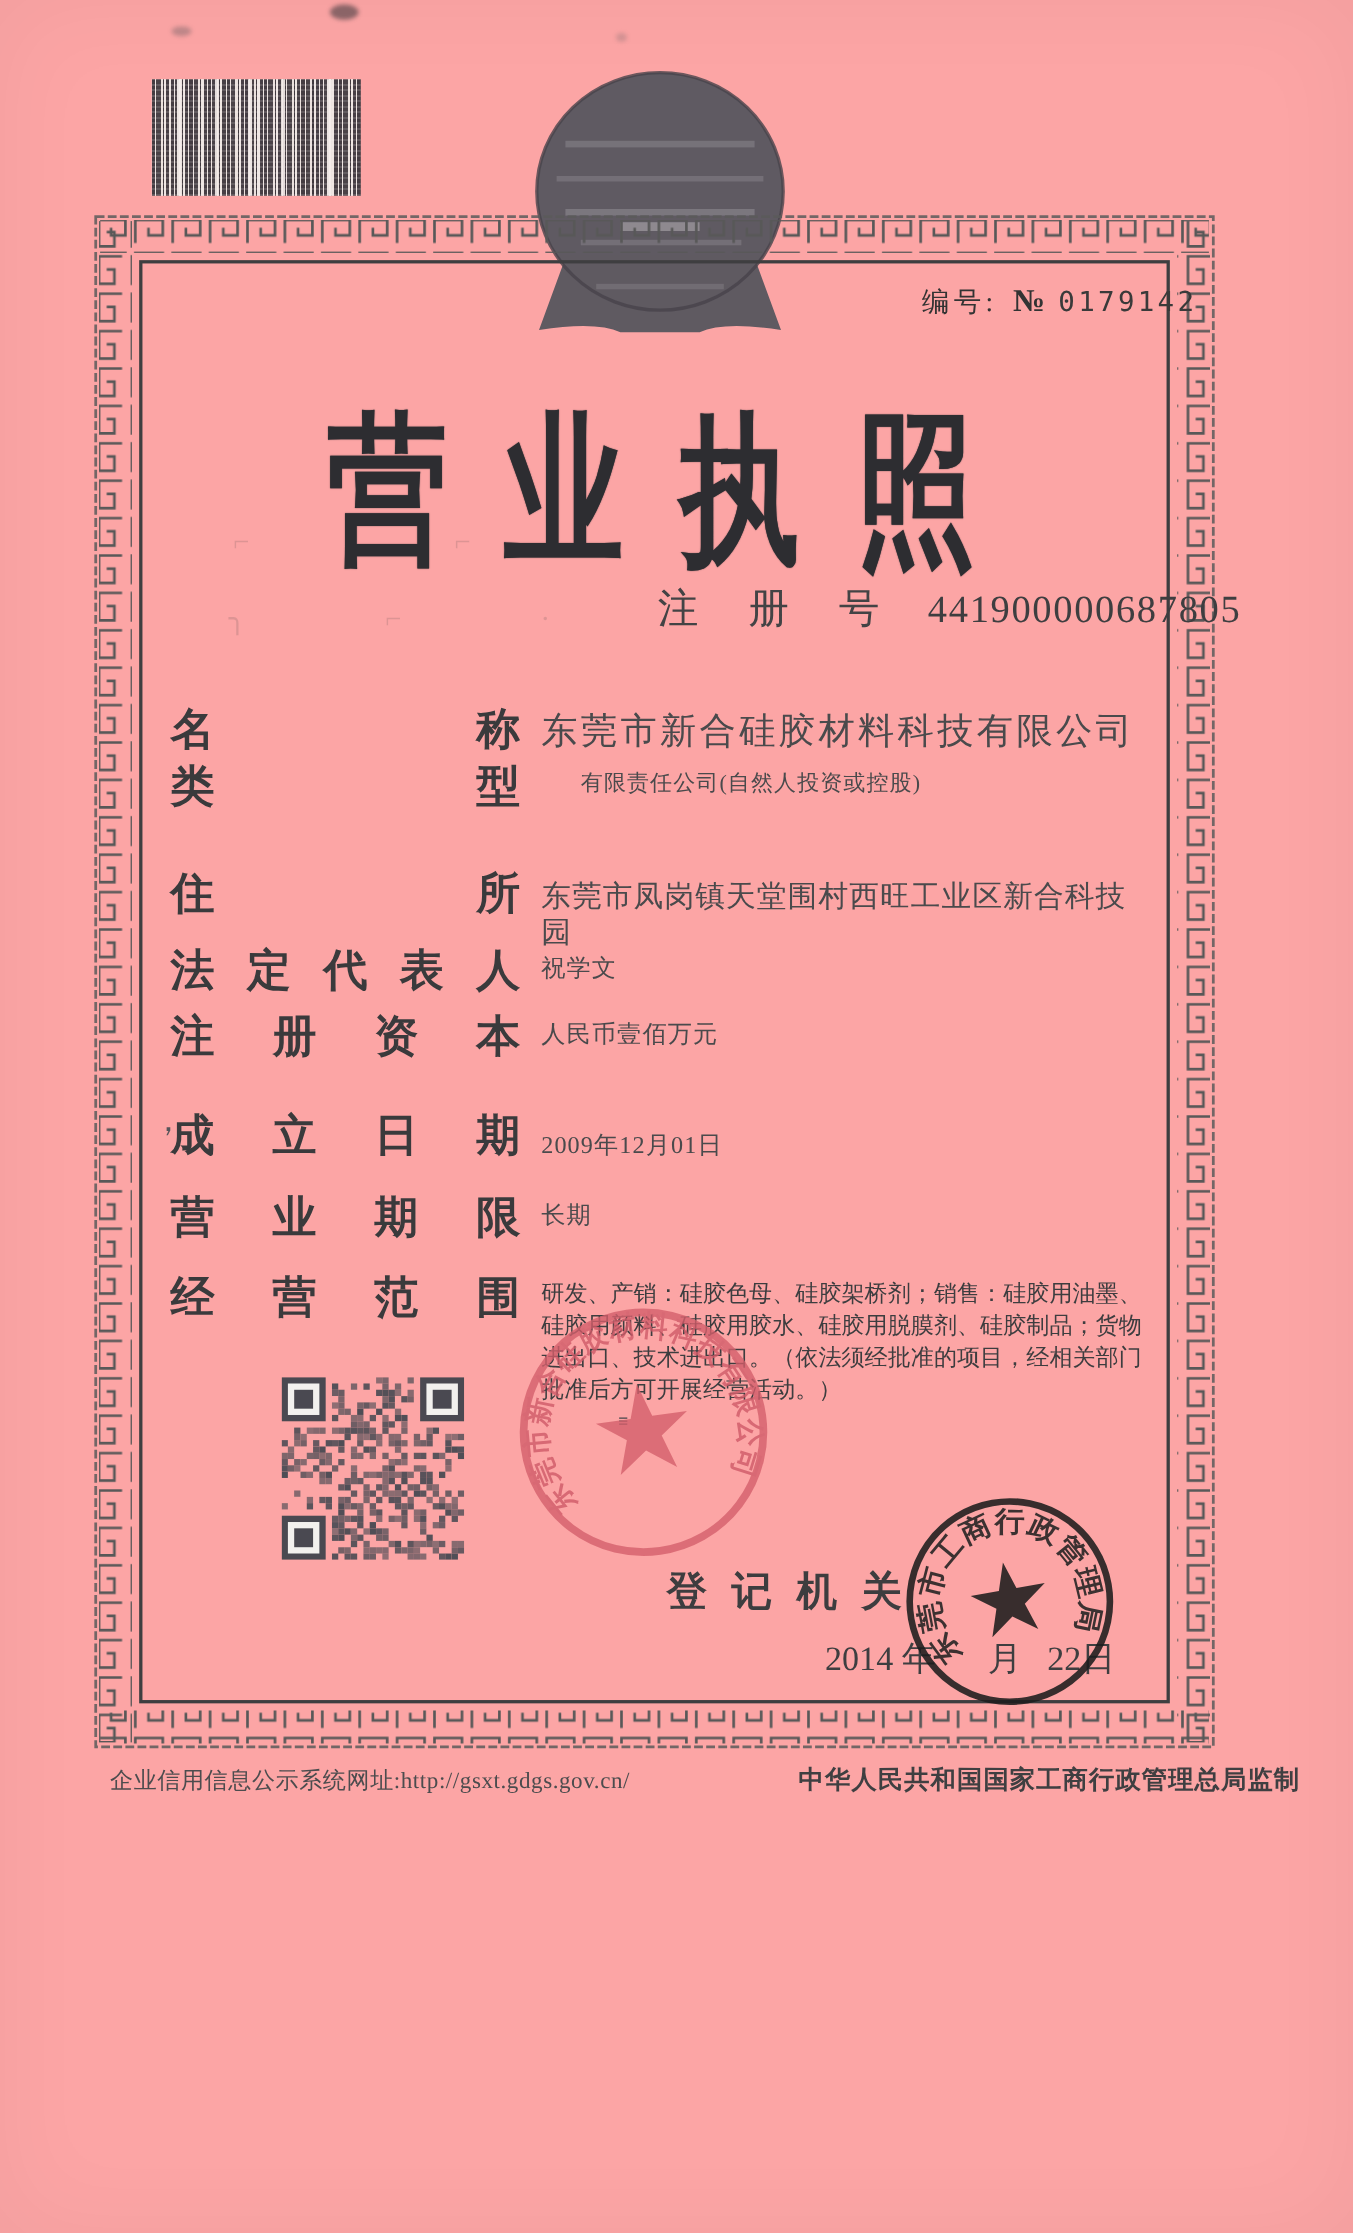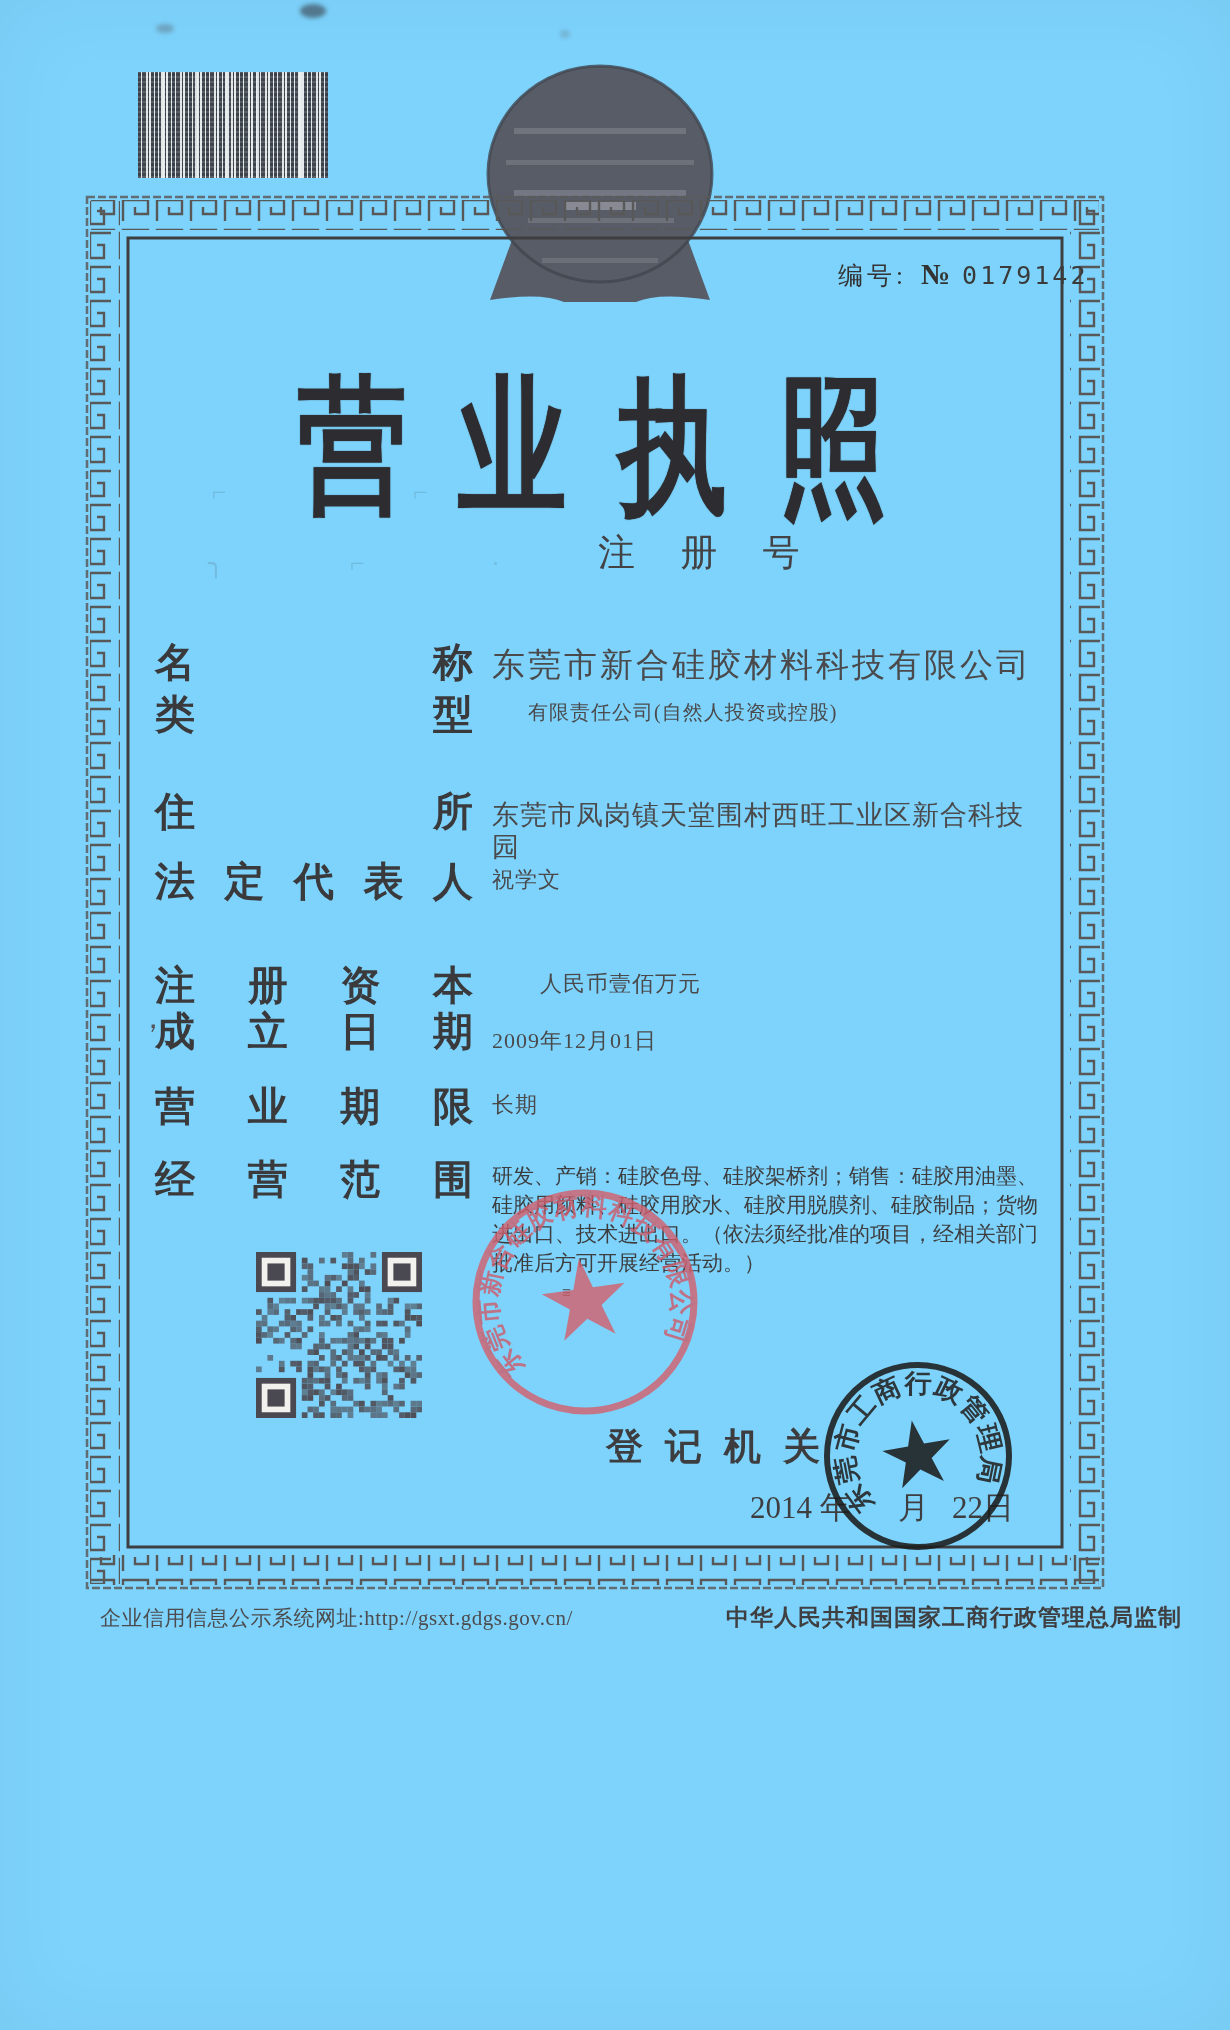--- a/index.html
+++ b/index.html
@@ -1,16 +1,16 @@
 <!DOCTYPE html>
 <html><head>
 <meta charset="utf-8">
 <style>
   html,body{margin:0;padding:0;background:#e9e8e5;}
-  .page{position:relative;width:1230px;height:2030px;background:#7dd3fc;overflow:hidden;
+  .page{position:relative;width:1230px;height:2030px;background:#fca5a5;overflow:hidden;
         font-family:"Liberation Serif","DejaVu Serif",serif;box-shadow:inset 0 0 90px rgba(0,0,0,0.045);}
   .abs{position:absolute;}
   
   .barcode{left:138px;top:72px;width:190px;height:106px;opacity:.92;
     background-image:
       linear-gradient(90deg, rgba(244,243,240,0) 0 12%, rgba(244,243,240,.95) 12% 13.8%, rgba(244,243,240,0) 13.8% 30%, rgba(244,243,240,.9) 30% 31.6%, rgba(244,243,240,0) 31.6% 46%, rgba(244,243,240,.95) 46% 47.8%, rgba(244,243,240,0) 47.8% 62%, rgba(244,243,240,.9) 62% 63.6%, rgba(244,243,240,0) 63.6% 84%, rgba(244,243,240,.95) 84% 86.4%, rgba(244,243,240,0) 86.4% 100%),
       repeating-linear-gradient(0deg, rgba(255,255,255,.14) 0 2px, rgba(255,255,255,0) 2px 5px),
       repeating-linear-gradient(90deg, #35343a 0 3px, #ebe8e5 3px 4px, #3b3a40 4px 8px, #e9e6e2 8px 10px, #302f35 10px 11px, #edebe8 11px 13px, #38373d 13px 16px, #eae8e4 16px 17px);}
   
   .row{position:absolute;left:155px;width:893px;display:flex;align-items:flex-start;}
@@ -76,39 +76,40 @@
 
   <div class="abs" style="left:298px;top:348px;font-size:118px;font-weight:900;letter-spacing:56px;color:#2d2d31;
               transform:scaleY(1.25) scaleX(0.92);transform-origin:top left;white-space:nowrap;
               text-shadow:0 0 1px #2d2d31;">营业执照</div>
 
   <div class="abs ghost" style="left:212px;top:478px;letter-spacing:90px;">⌐ ⌐</div>
   <div class="abs ghost" style="left:208px;top:548px;letter-spacing:60px;">╮ ⌐ ·</div>
 
   <div class="abs" style="left:598px;top:528px;display:flex;align-items:baseline;">
     <span style="font-size:37px;letter-spacing:18px;color:#434345;">注 册 号</span>
+    <span style="font-size:35px;letter-spacing:1.5px;margin-left:26px;color:#3e3e40;">441900000687805</span>
   </div>
 
   <div class="row" style="top:641px;">
     <div class="flabel">名称</div>
     <div class="fvalue v-name">东莞市新合硅胶材料科技有限公司</div>
   </div>
   <div class="row" style="top:693px;gap:36px;">
     <div class="flabel">类型</div>
     <div class="fvalue v-type">有限责任公司(自然人投资或控股)</div>
   </div>
   <div class="row" style="top:790px;">
     <div class="flabel">住所</div>
     <div class="fvalue v-addr">东莞市凤岗镇天堂围村西旺工业区新合科技园</div>
   </div>
   <div class="row" style="top:860px;">
     <div class="flabel">法定代表人</div>
     <div class="fvalue">祝学文</div>
   </div>
-  <div class="row" style="top:964px;gap:48px;">
+  <div class="row" style="top:920px;">
     <div class="flabel">注册资本</div>
     <div class="fvalue">人民币壹佰万元</div>
   </div>
   <div class="row" style="top:1010px;align-items:flex-end;">
     <div class="flabel">成立日期</div>
     <div class="fvalue">2009年12月01日</div>
   </div>
   <div class="row" style="top:1085px;">
     <div class="flabel">营业期限</div>
     <div class="fvalue">长期</div>

